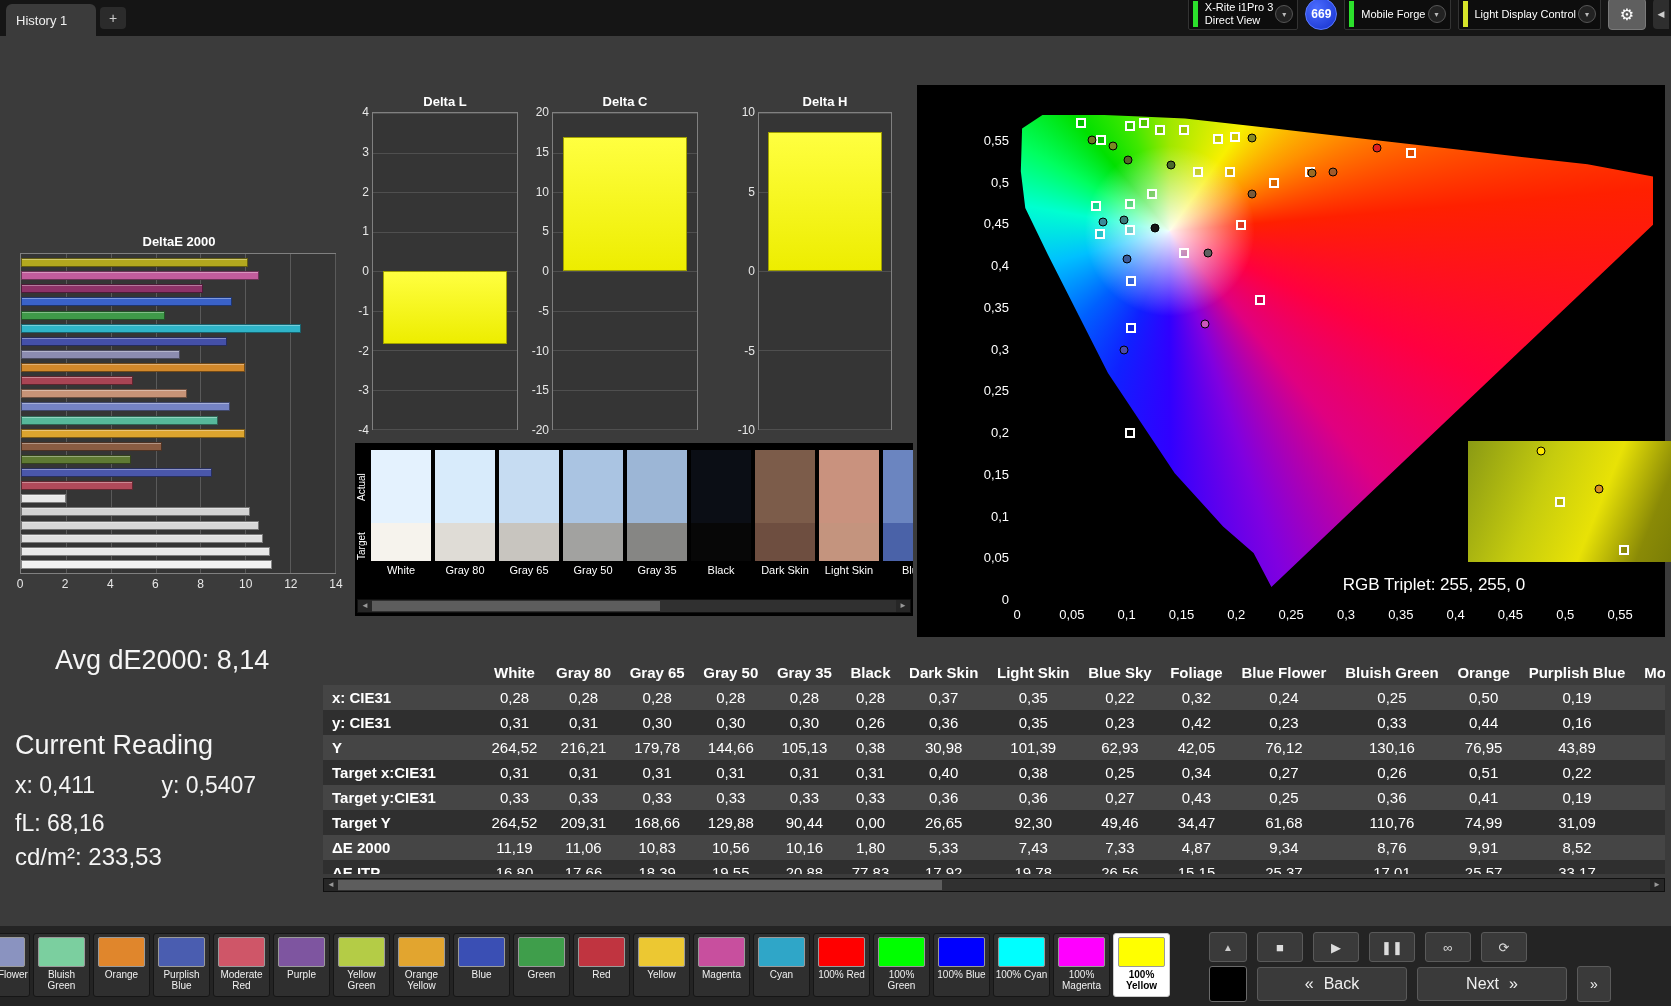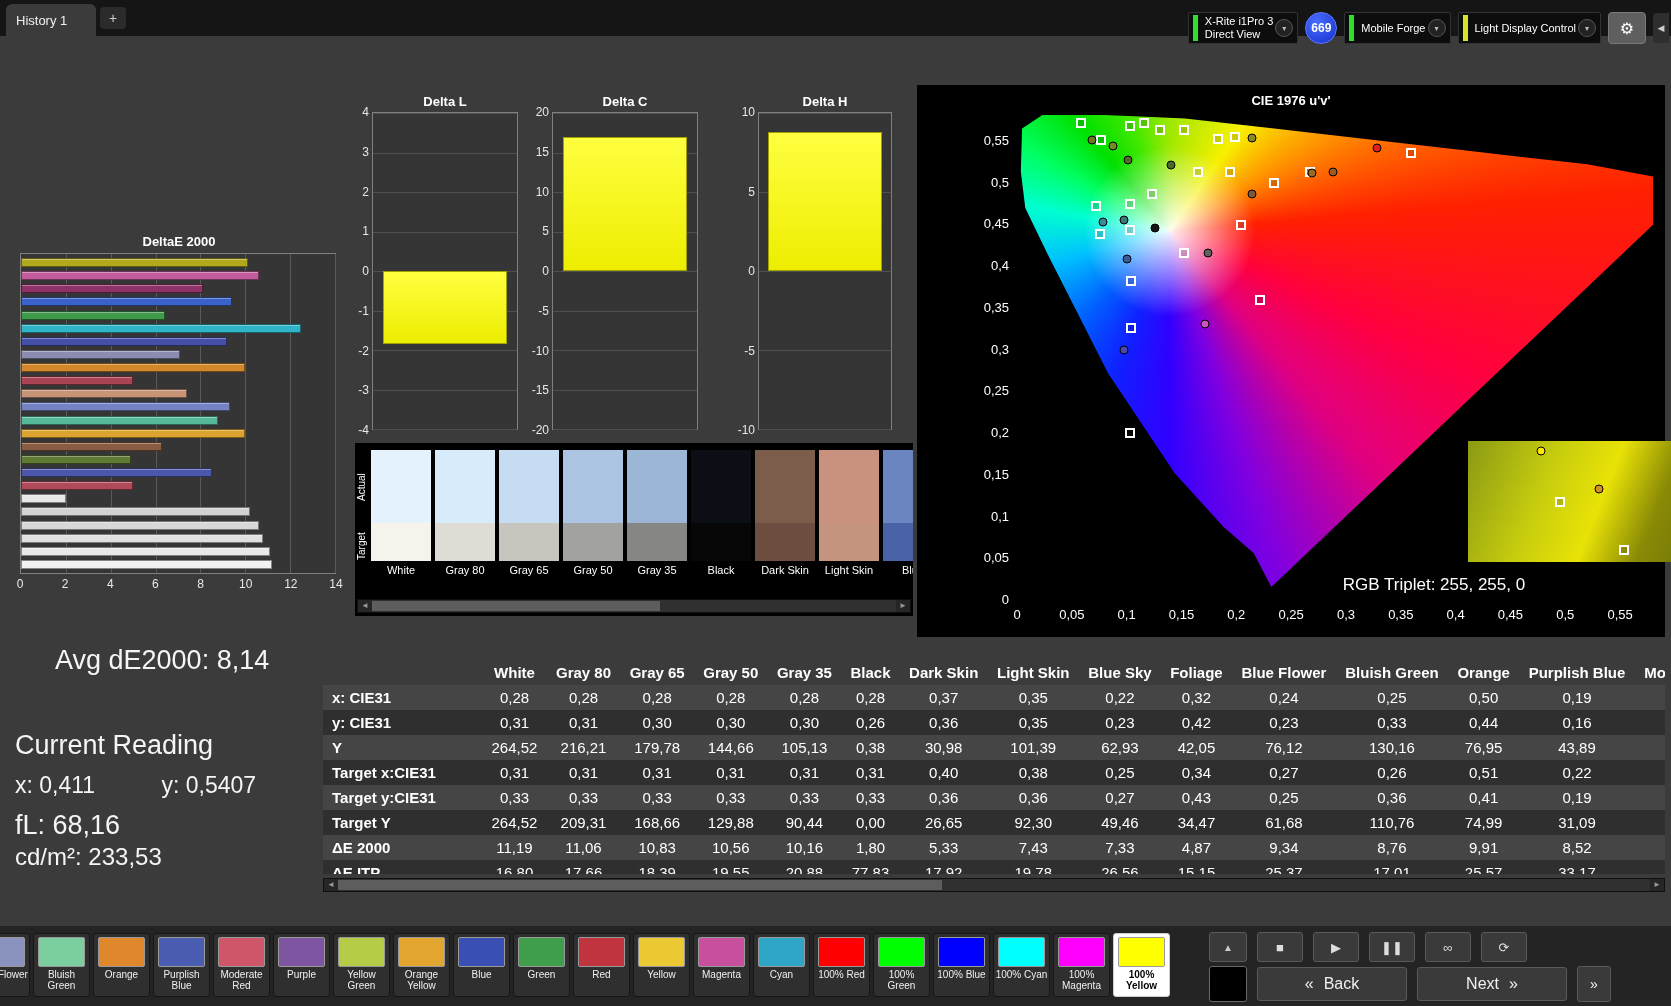--- a/index.html
+++ b/index.html
@@ -7,21 +7,21 @@
        font-family:"Liberation Sans",sans-serif;}
   .screen{position:absolute;inset:0;}
 
   
   .topbar{position:absolute;left:0;top:0;right:0;height:36px;background:#151515;}
   .tab{position:absolute;left:6px;top:4px;width:90px;height:32px;background:#3b3b3b;
        border-radius:6px 6px 0 0;color:#f0f0f0;font-size:13px;display:flex;align-items:center;
        padding-left:10px;box-sizing:border-box;}
   .addtab{position:absolute;left:100px;top:7px;width:26px;height:22px;background:#2b2b2b;
        border-radius:4px;color:#ccc;font-size:14px;display:flex;align-items:center;justify-content:center;}
-  .topright{position:absolute;right:0;top:16px;height:24px;display:flex;align-items:center;gap:7px;padding-right:2px;}
+  .topright{position:absolute;right:0;top:2px;height:24px;display:flex;align-items:center;gap:7px;padding-right:2px;}
   .dd{height:32px;background:#0d0d0d;border:1px solid #333;box-sizing:border-box;display:flex;
       align-items:center;color:#fff;padding:0 24px 0 4px;position:relative;border-radius:2px;}
   .acc{width:5px;align-self:stretch;margin:2px 7px 2px 0;}
   .ddl{display:flex;flex-direction:column;justify-content:center;font-size:11px;line-height:13px;white-space:nowrap;}
   .chev{position:absolute;right:4px;top:50%;transform:translateY(-50%);width:16px;height:16px;border-radius:50%;
         background:#222;border:1px solid #555;color:#bbb;font-size:8px;display:flex;align-items:center;justify-content:center;}
   .badge{width:30px;height:30px;border-radius:50%;background:radial-gradient(circle at 35% 30%,#4a6cff,#1530cc);
          border:1px solid #5a7aff;color:#fff;font-size:12px;font-weight:bold;display:flex;align-items:center;justify-content:center;}
   .gearbtn{width:36px;height:30px;background:#5f5f5f;border:1px solid #7a7a7a;border-radius:4px;color:#fff;
            font-size:16px;display:flex;align-items:center;justify-content:center;}
@@ -93,21 +93,21 @@
          background:linear-gradient(112deg,#8a9a14 0%,#c6cc0e 28%,#e8e206 48%,#8a8a06 66%,#5a6406 100%);}
   .cie-rgb{position:absolute;left:380px;top:490px;width:274px;text-align:center;font-size:17px;}
 
   
   .stat{position:absolute;color:#f5f5f5;}
   .s-avg{left:55px;top:645px;font-size:27px;}
   .s-max{left:38px;top:685px;font-size:27px;}
   .s-cur{left:15px;top:730px;font-size:27px;}
   .s-xy{left:15px;top:772px;font-size:23px;}
   .s-xy .yv{margin-left:60px;}
-  .s-fl{left:15px;top:810px;font-size:27px;}
+  .s-fl{left:15px;top:810px;font-size:23px;}
   .s-cd{left:15px;top:843px;font-size:24px;}
 
   
   .tablewrap{position:absolute;left:323px;top:660px;width:1342px;height:214px;overflow:hidden;}
   .tablewrap table{border-collapse:collapse;color:#fff;font-size:15px;white-space:nowrap;width:1430px;table-layout:auto;}
   .tablewrap th{font-weight:bold;padding:2px 9px;height:21px;text-align:center;}
   .tablewrap td{padding:2px 9px;height:21px;text-align:center;}
   .tablewrap td.lab{text-align:left;font-weight:bold;min-width:140px;}
   .tablewrap tbody tr:nth-child(odd){background:#454545;}
   .tablewrap tbody tr:nth-child(even){background:#2f2f2f;}
@@ -402,21 +402,20 @@
     <div class="scroll swscroll">
       <div class="arr">◄</div>
       <div class="track">
           <div class="thumb" style="left:0;width:55%;"></div>
         </div>
       <div class="arr">►</div>
     </div>
   </div>
 
   <div class="ciepanel">
-    <div class="cietitle">CIE 1976 u'v'</div>
     <div class="cieplot">
       <div class="horseshoe"></div>
       <div class="inset">
           <div class="cie-dot" style="left: 26%; top: 8%; background: rgb(255, 232, 0);"></div>
           <div class="cie-dot" style="left: 47%; top: 40%; background: rgb(216, 144, 32);"></div>
           <div class="cie-sq" style="left: 33%; top: 50%;"></div>
           <div class="cie-sq" style="left: 56%; top: 90%;"></div>
         </div>
     <div class="cie-ylab" style="top: 100%;">0</div>
         <div class="cie-xlab" style="left: 0%;">0</div>

